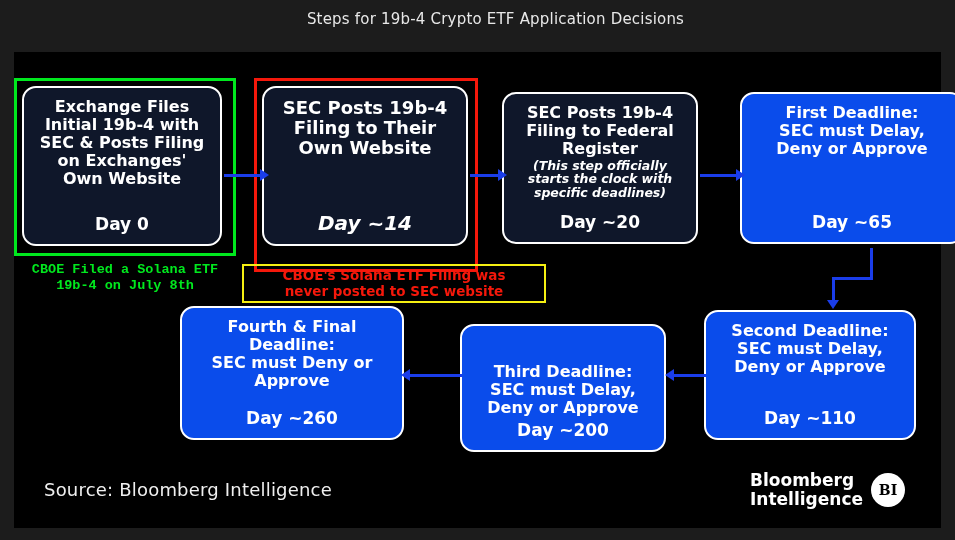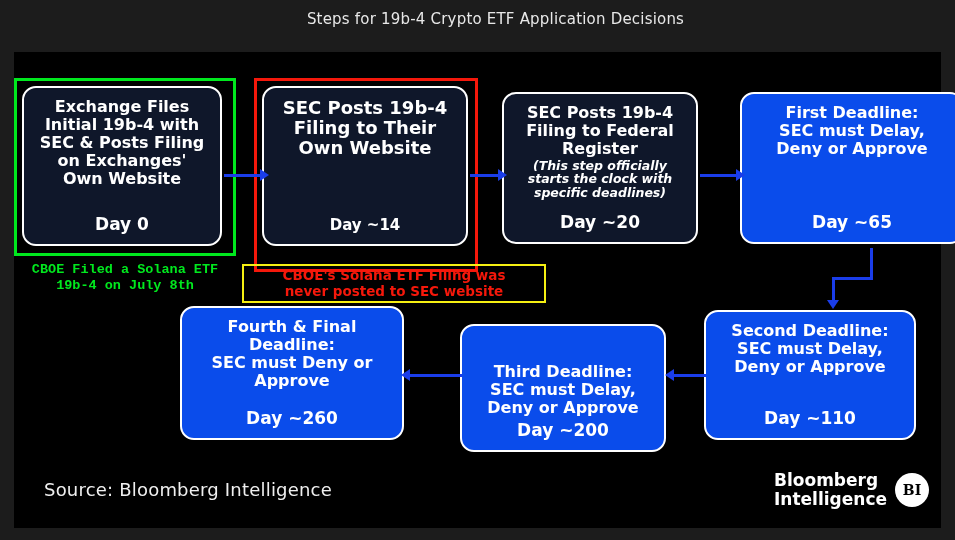--- a/index.html
+++ b/index.html
@@ -118,21 +118,21 @@
   .source {
     position: absolute;
     left: 30px; bottom: 28px;
     color: #efefef;
     font-family: "DejaVu Sans", sans-serif;
     font-size: 18px;
     letter-spacing: .2px;
   }
   .logo {
     position: absolute;
-    right: 12px; bottom: 20px;
+    right: 36px; bottom: 20px;
     display: flex; align-items: center; gap: 8px;
   }
   .logo-text {
     color: #ffffff;
     font-family: "DejaVu Sans", sans-serif;
     font-weight: bold;
     font-size: 17px;
     line-height: 1.08;
     text-align: left;
   }
@@ -166,21 +166,21 @@
         </div>
       <div class="day">Day 0</div>
     </div>
 
     <div class="box orange" style="left:248px; top:34px; width:206px; height:160px;">
       <div class="head" style="font-size:18px;">
           <div>SEC Posts 19b-4</div>
           <div>Filing to Their</div>
           <div>Own Website</div>
         </div>
-      <div class="day" style="font-size:15px;">Day ~14</div>
+      <div class="day" style="font-size:20px;font-style:italic;">Day ~14</div>
     </div>
 
     <div class="box orange" style="left:488px; top:40px; width:196px; height:152px;">
       <div class="head">
           <div>SEC Posts 19b-4</div>
           <div>Filing to Federal</div>
           <div>Register</div>
         </div>
       <div class="sub">
           <div>(This step officially</div>

